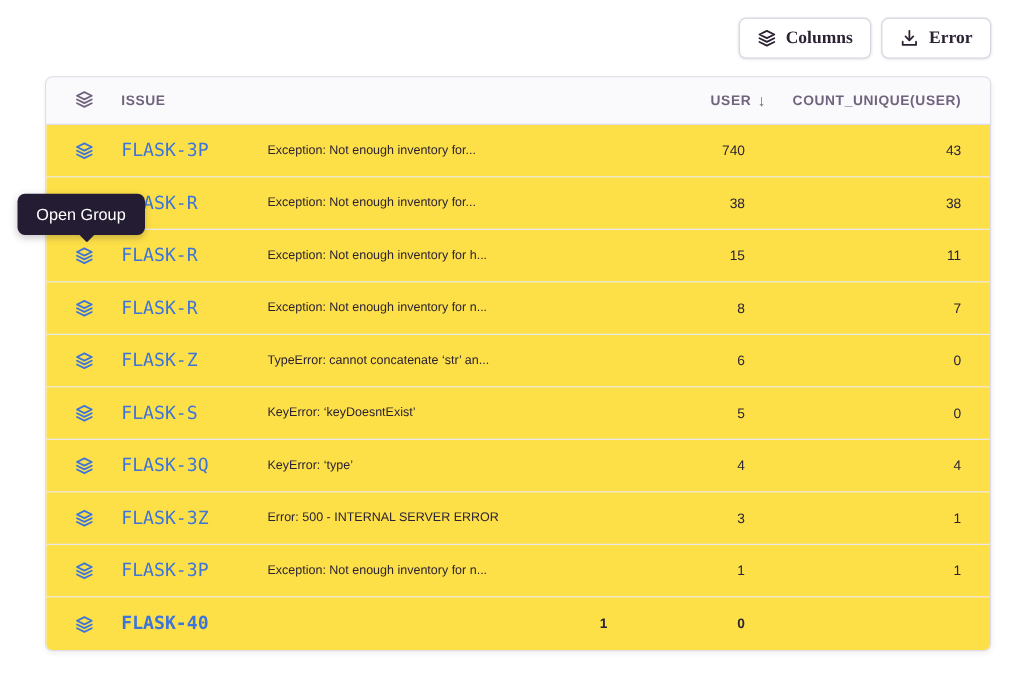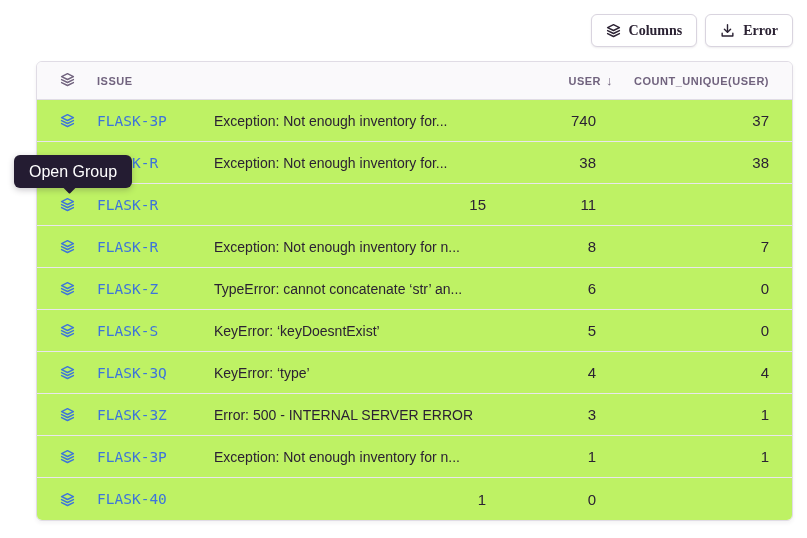--- a/index.html
+++ b/index.html
@@ -48,36 +48,36 @@
   .h-issue{grid-column:2 / 4;cursor:pointer;}
   .h-count{
     grid-column:4;justify-self:end;display:flex;align-items:center;gap:5px;
     margin-right:-17px;cursor:pointer;
   }
   .sort-arrow{font-size:13px;font-weight:400;line-height:1;}
   .h-unique{grid-column:5;justify-self:end;cursor:pointer;}
 
   .row{
     height:42px;border-bottom:1px solid var(--row-border);
-    font-size:15px;color:var(--text-dark);background:#bef264;
-  }
-  .row:last-child{border-bottom:none;}
+    font-size:15px;color:var(--text-dark);background:#fde047;
+  }
+  .row:last-child{border-bottom:none;font-weight:bold;}
   .cell-icon{justify-self:center;color:var(--accent);cursor:pointer;display:flex;}
   .cell-id{
     font-family:"DejaVu Sans Mono",monospace;font-size:14.5px;
     color:var(--accent);text-decoration:none;cursor:pointer;white-space:nowrap;
   }
-  .cell-msg{font-size:14px;white-space:nowrap;overflow:hidden;}
-  .cell-num{justify-self:end;font-size:15px;font-variant-numeric:tabular-nums;}
+  .cell-msg{font-size:10px;white-space:nowrap;overflow:hidden;}
+  .cell-num{justify-self:end;font-size:11px;font-variant-numeric:tabular-nums;}
 
   
   .tooltip{
     position:absolute;left:14px;top:155px;z-index:10;
     background:var(--tooltip-bg);color:#fff;border-radius:6px;
-    padding:9px 15px;font-size:16px;font-weight:500;line-height:15px;
+    padding:9px 15px;font-size:13px;font-weight:500;line-height:15px;
     white-space:nowrap;box-shadow:0 2px 6px rgba(43,34,51,0.25);
   }
   .tooltip::after{
     content:"";position:absolute;left:51px;bottom:-4px;width:9px;height:9px;
     background:var(--tooltip-bg);transform:rotate(45deg);border-radius:1px;
   }
 </style>
 </head>
 <body>
 
@@ -125,21 +125,21 @@
     <span class="cell-icon">
       <svg width="15" height="15" viewBox="0 0 16 16" fill="none" stroke="currentColor" stroke-width="1.5" stroke-linejoin="round" stroke-linecap="round">
         <path d="M8 1.8 L14.3 4.9 L8 8 L1.7 4.9 Z"></path>
         <path d="M1.7 8.1 L8 11.2 L14.3 8.1"></path>
         <path d="M1.7 11.3 L8 14.4 L14.3 11.3"></path>
       </svg>
     </span>
     <a class="cell-id">FLASK-3P</a>
     <span class="cell-msg">Exception: Not enough inventory for...</span>
     <span class="cell-num">740</span>
-    <span class="cell-num">37</span>
+    <span class="cell-num">43</span>
   </div>
 
   <div class="grid-row row">
     <span class="cell-icon">
       <svg width="15" height="15" viewBox="0 0 16 16" fill="none" stroke="currentColor" stroke-width="1.5" stroke-linejoin="round" stroke-linecap="round">
         <path d="M8 1.8 L14.3 4.9 L8 8 L1.7 4.9 Z"></path>
         <path d="M1.7 8.1 L8 11.2 L14.3 8.1"></path>
         <path d="M1.7 11.3 L8 14.4 L14.3 11.3"></path>
       </svg>
     </span>
@@ -151,20 +151,21 @@
 
   <div class="grid-row row">
     <span class="cell-icon">
       <svg width="15" height="15" viewBox="0 0 16 16" fill="none" stroke="currentColor" stroke-width="1.5" stroke-linejoin="round" stroke-linecap="round">
         <path d="M8 1.8 L14.3 4.9 L8 8 L1.7 4.9 Z"></path>
         <path d="M1.7 8.1 L8 11.2 L14.3 8.1"></path>
         <path d="M1.7 11.3 L8 14.4 L14.3 11.3"></path>
       </svg>
     </span>
     <a class="cell-id">FLASK-R</a>
+    <span class="cell-msg">Exception: Not enough inventory for h...</span>
     <span class="cell-num">15</span>
     <span class="cell-num">11</span>
   </div>
 
   <div class="grid-row row">
     <span class="cell-icon">
       <svg width="15" height="15" viewBox="0 0 16 16" fill="none" stroke="currentColor" stroke-width="1.5" stroke-linejoin="round" stroke-linecap="round">
         <path d="M8 1.8 L14.3 4.9 L8 8 L1.7 4.9 Z"></path>
         <path d="M1.7 8.1 L8 11.2 L14.3 8.1"></path>
         <path d="M1.7 11.3 L8 14.4 L14.3 11.3"></path>

